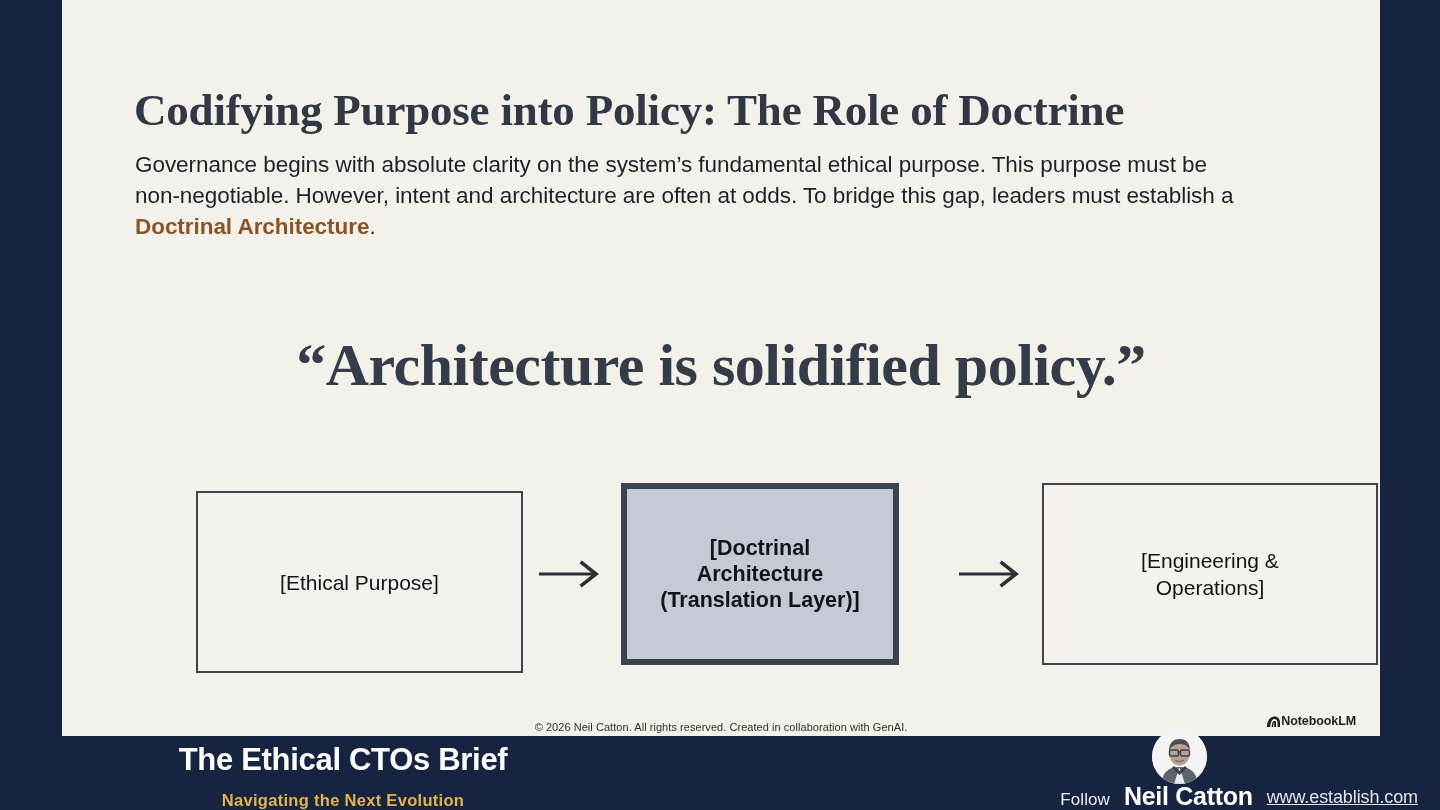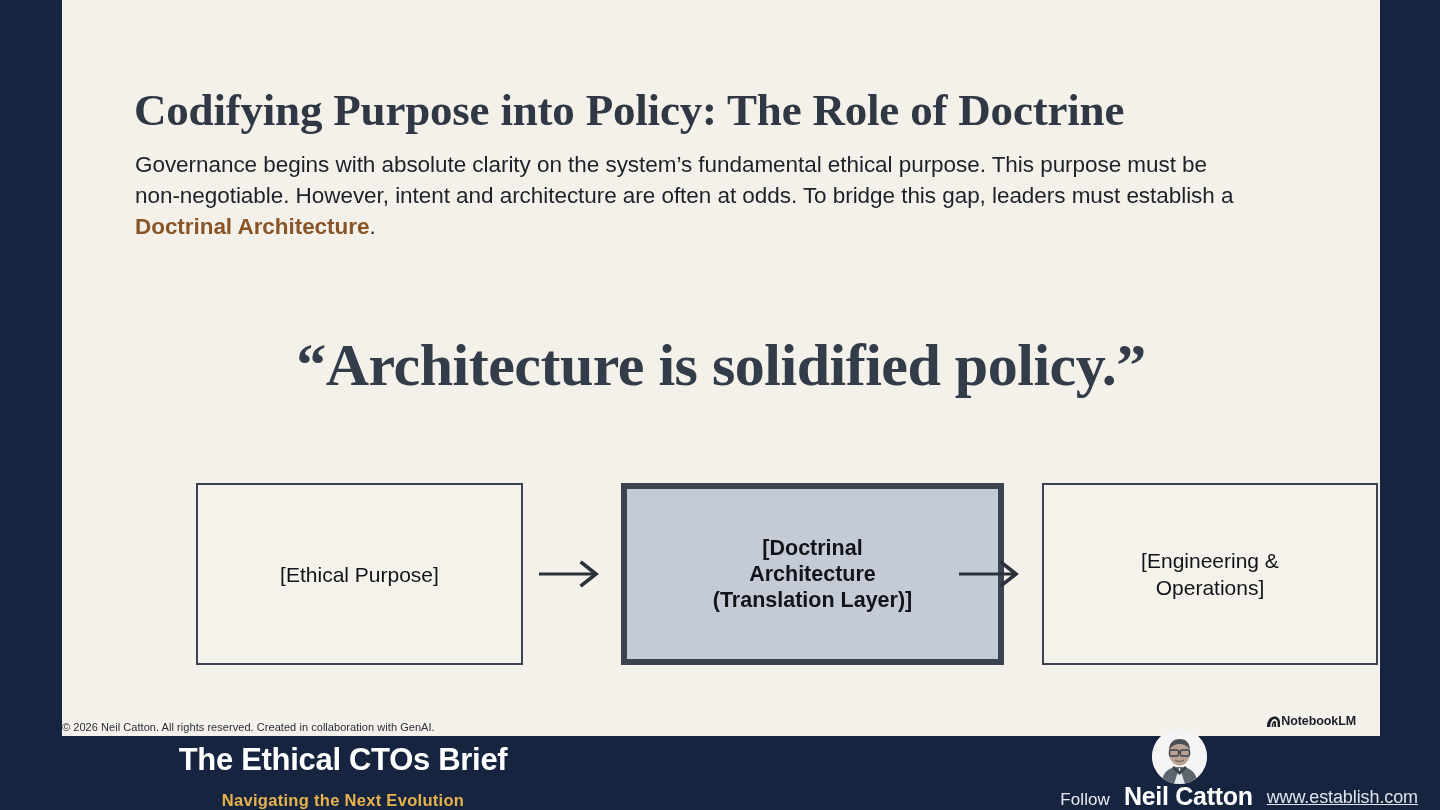--- a/index.html
+++ b/index.html
@@ -105,41 +105,41 @@
   }
 
   .flow-box.highlight {
     background: #c4cad6;
     border: 6px solid #3b4350;
     font-size: 21.5px;
     line-height: 26px;
     font-weight: bold;
   }
 
-  #box-1 { left: 62px;  width: 327px; }
-  #box-2 { left: 487px; width: 383px; }
+  #box-1 { left: 62px;  width: 327px; margin-top: 8px; }
+  #box-2 { left: 487px; width: 278px; }
   #box-3 { left: 908px; width: 336px; }
 
   .flow-arrow {
     position: absolute;
     top: 76px;
     width: 70px;
     height: 30px;
   }
   #arrow-1 { left: 403px; }
   #arrow-2 { left: 823px; }
   .flow-arrow svg { display: block; }
 
   
   .copyright {
     position: absolute;
     left: 0;
     top: 721px;
     width: 1318px;
-    text-align: left;
+    text-align: center;
     font-size: 11px;
     color: #2b2f36;
     letter-spacing: 0.05px;
   }
 
   .notebooklm {
     position: absolute;
     right: 24px;
     top: 714px;
     display: flex;

